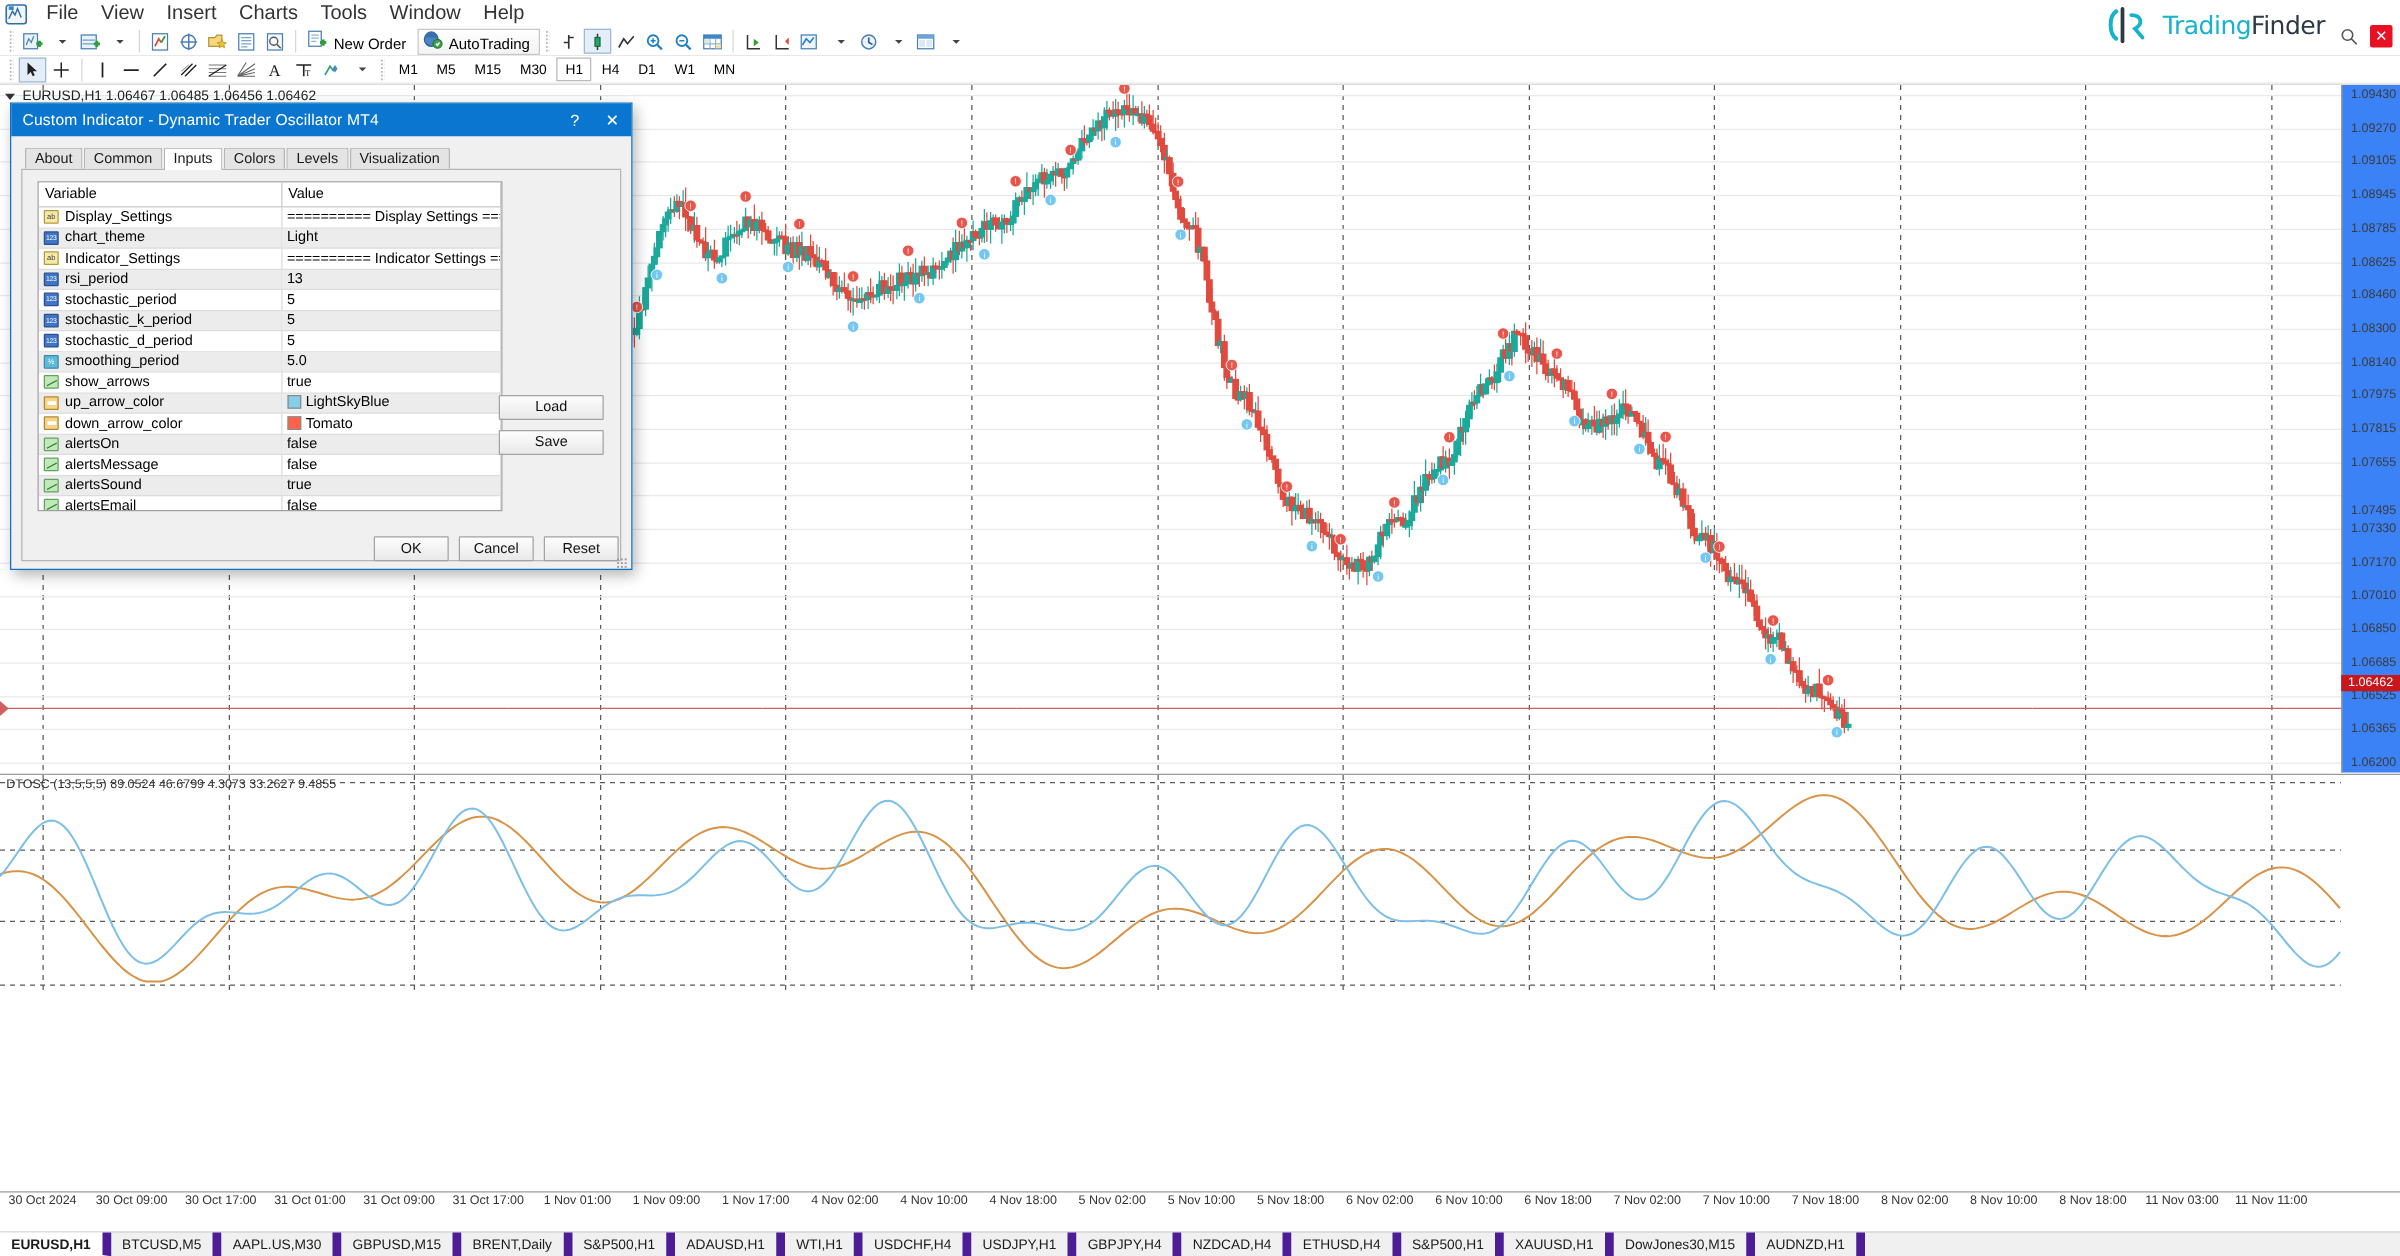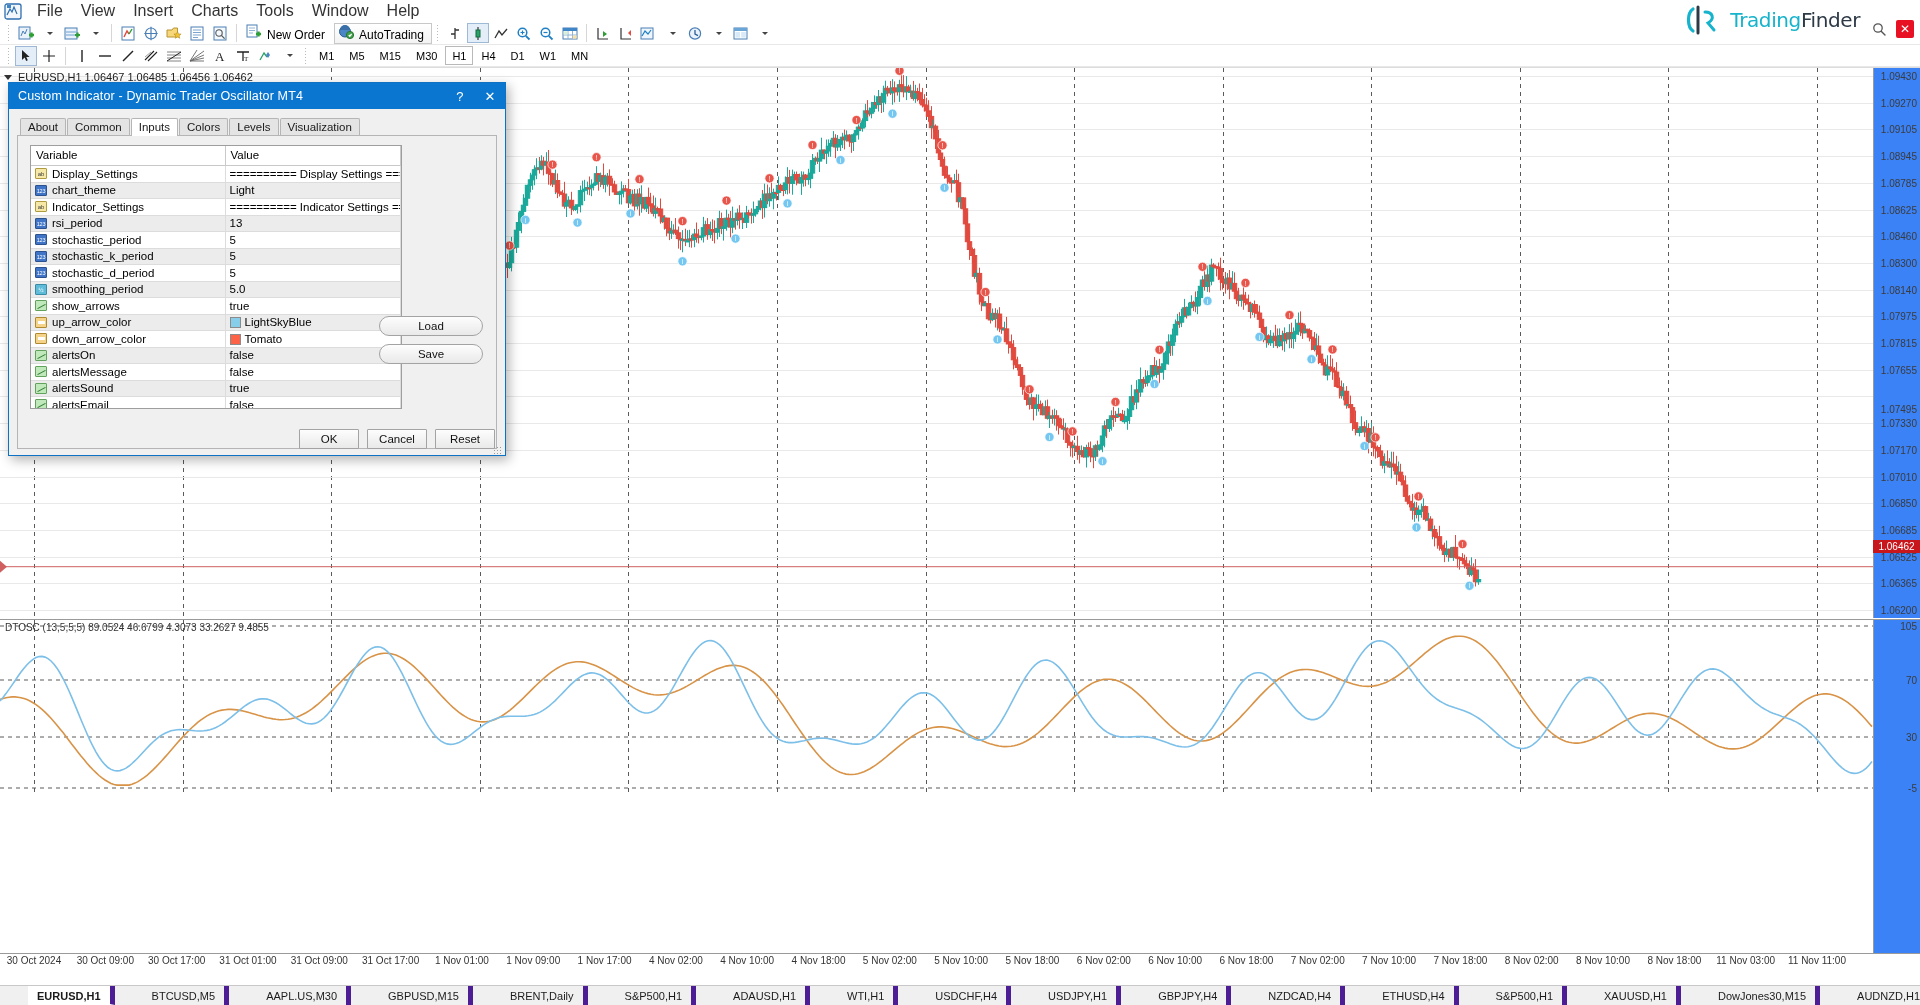--- a/index.html
+++ b/index.html
@@ -52,21 +52,21 @@
   .scale-col { position:absolute; right:0; top:0; width:47px; height:100%; border-left:1px solid #9a9a9a; background:#3b82f6;}
   .plot { position:absolute; left:0; top:0; right:47px; height:100%; overflow:hidden;}
   .ylab { position:absolute; right:3px; font-size:10px; color:#3b3b3b; transform:translateY(-50%); }
   .timeaxis { position:absolute; left:0; right:0; bottom:18px; height:14px; border-top:1px solid #9a9a9a; }
   .tlab { position:absolute; font-size:10px; color:#333; top:1px; transform:translateX(-50%); white-space:nowrap;}
   .pricetag { position:absolute; right:0; width:47px; background:#c8161d; color:#fff; font-size:10px; text-align:center; padding:1px 0; }
   .dtosc-lab { position:absolute; left:5px; top:2px; font-size:10px; color:#333; z-index:3;}
 
   
   .bottomtabs { height:20px; display:flex; align-items:stretch; background:#f0f0f0; border-top:1px solid #c8c8c8; }
-  .btab { font-size:11px; padding:3px 9px 2px 9px; border-right:5px solid #4c1d95; color:#1b1b1b; display:flex;align-items:center; cursor:default;margin-left:28px;}
+  .btab { font-size:11px; padding:3px 9px 2px 9px; border-right:7px solid #4c1d95; color:#1b1b1b; display:flex;align-items:center; cursor:default;}
   .btab.active { background:#fff; font-weight:bold; border-bottom:1px solid #fff; }
 
   
   .dlg { position:absolute; left:8px; top:82px; width:498px; height:374px;
          background:#f0f0f0; border:1px solid #0d72c4; box-shadow:3px 4px 11px rgba(0,0,0,.30); z-index:30;}
   .dlg-title { height:26px; background:#0b76cf; color:#fff; display:flex;align-items:center;
                padding-left:9px; font-size:12.5px; letter-spacing:.15px;}
   .dlg-title .sp { flex:1; }
   .dlg-ttl-btn { width:30px;height:26px;display:flex;align-items:center;justify-content:center;color:#fff;font-size:13px;}
   .dlg-body { padding:7px 8px 8px 8px; position:relative; height:348px;}
@@ -90,21 +90,21 @@
   .vicon.ab { background:#f6e9a8; border-color:#b09b3f; }
   .vicon.num { background:#3f74c6; border-color:#2b518e; color:#fff; font-size:5.5px; line-height:11px; letter-spacing:-0.3px;}
   .vicon.half{ background:#5fbcd8; border-color:#3a8ba5; color:#fff; font-size:6px; line-height:11px;}
   .vicon.bool{ background:#bfe8bb; border-color:#63a25d; }
   .vicon.bool:after{content:"";position:absolute;left:1px;top:5px;width:9px;height:0;border-top:1.4px solid #2f7a2b;transform:rotate(-28deg);}
   .vicon.col { background:#f5d48a; border-color:#b08a30; }
   .vicon.col:after{content:"";position:absolute;left:2px;top:3px;width:7px;height:3px;background:#fff;}
   .swatch { display:inline-block;width:11px;height:11px;border:1px solid #8b8b8b;vertical-align:-2px;margin-right:4px;}
   .btn { font-size:11.5px; border:1px solid #a3a3a3; background:linear-gradient(#fdfdfd,#e9e9e9);
          padding:3px 0; text-align:center; cursor:default; color:#111; border-radius:1px;}
-  .btn.wide{ width:104px;border-radius:10px; }
+  .btn.wide{ width:84px; }
   .sidebtns { position:absolute; right:13px; top:180px; display:flex; flex-direction:column; gap:8px; }
   .footbtns { position:absolute; right:10px; bottom:8px; display:flex; gap:8px; }
   .grip { position:absolute; right:3px; bottom:2px; width:9px;height:9px;
           background-image:radial-gradient(#9a9a9a 38%, transparent 39%); background-size:3px 3px;}
 </style>
 </head>
 <body>
 
 <div class="app">
 
@@ -1422,28 +1422,20 @@
             <line x1="1074.5" y1="0" x2="1074.5" y2="172" stroke="#5a5a5a" stroke-width="1" stroke-dasharray="4 4"></line>
             <line x1="1223.5" y1="0" x2="1223.5" y2="172" stroke="#5a5a5a" stroke-width="1" stroke-dasharray="4 4"></line>
             <line x1="1371.5" y1="0" x2="1371.5" y2="172" stroke="#5a5a5a" stroke-width="1" stroke-dasharray="4 4"></line>
             <line x1="1520.5" y1="0" x2="1520.5" y2="172" stroke="#5a5a5a" stroke-width="1" stroke-dasharray="4 4"></line>
             <line x1="1668.5" y1="0" x2="1668.5" y2="172" stroke="#5a5a5a" stroke-width="1" stroke-dasharray="4 4"></line>
             <line x1="1817.5" y1="0" x2="1817.5" y2="172" stroke="#5a5a5a" stroke-width="1" stroke-dasharray="4 4"></line>
             <path d="M0 79.4 L3 78.4 L6 77.7 L9 77.2 L12 76.9 L15 76.9 L18 77.2 L21 77.7 L24 78.5 L27 79.6 L30 81.0 L33 82.7 L36 84.6 L39 86.9 L42 89.4 L45 92.2 L48 95.1 L51 98.3 L54 101.7 L57 105.2 L60 108.9 L63 112.6 L66 116.5 L69 120.5 L72 124.4 L75 128.3 L78 132.2 L81 136.0 L84 139.6 L87 143.2 L90 146.6 L93 149.8 L96 152.7 L99 155.5 L102 157.9 L105 160.0 L108 161.8 L111 163.4 L114 164.5 L117 165.1 L120 165.1 L123 165.1 L126 165.1 L129 165.1 L132 164.3 L135 163.1 L138 161.6 L141 159.7 L144 157.6 L147 155.3 L150 152.7 L153 149.9 L156 146.9 L159 143.7 L162 140.5 L165 137.1 L168 133.7 L171 130.3 L174 126.8 L177 123.3 L180 119.9 L183 116.6 L186 113.5 L189 110.4 L192 107.5 L195 104.8 L198 102.2 L201 99.9 L204 97.8 L207 95.9 L210 94.3 L213 92.9 L216 91.7 L219 90.8 L222 90.1 L225 89.7 L228 89.4 L231 89.4 L234 89.6 L237 89.9 L240 90.4 L243 91.0 L246 91.7 L249 92.6 L252 93.4 L255 94.2 L258 95.2 L261 96.0 L264 96.9 L267 97.7 L270 98.3 L273 98.9 L276 99.3 L279 99.6 L282 99.7 L285 99.5 L288 99.2 L291 98.7 L294 97.9 L297 97.0 L300 95.8 L303 94.3 L306 92.7 L309 90.9 L312 88.8 L315 86.5 L318 84.1 L321 81.5 L324 78.7 L327 75.9 L330 72.9 L333 69.9 L336 66.8 L339 63.7 L342 60.6 L345 57.6 L348 54.6 L351 51.7 L354 48.9 L357 46.4 L360 43.9 L363 41.7 L366 39.6 L369 37.9 L372 36.4 L375 35.2 L378 34.2 L381 33.6 L384 33.3 L387 33.3 L390 33.6 L393 34.2 L396 35.1 L399 36.4 L402 38.0 L405 39.8 L408 41.8 L411 44.2 L414 46.7 L417 49.5 L420 52.4 L423 55.4 L426 58.6 L429 61.9 L432 65.2 L435 68.5 L438 71.9 L441 75.2 L444 78.4 L447 81.5 L450 84.5 L453 87.3 L456 89.9 L459 92.3 L462 94.5 L465 96.4 L468 98.1 L471 99.5 L474 100.6 L477 101.3 L480 101.8 L483 101.9 L486 101.8 L489 101.3 L492 100.5 L495 99.4 L498 98.0 L501 96.4 L504 94.5 L507 92.4 L510 90.1 L513 87.6 L516 84.9 L519 82.2 L522 79.3 L525 76.4 L528 73.4 L531 70.4 L534 67.4 L537 64.5 L540 61.7 L543 59.0 L546 56.4 L549 53.9 L552 51.7 L555 49.6 L558 47.8 L561 46.1 L564 44.8 L567 43.6 L570 42.8 L573 42.2 L576 41.8 L579 41.7 L582 41.9 L585 42.3 L588 43.0 L591 43.9 L594 44.9 L597 46.2 L600 47.7 L603 49.2 L606 50.9 L609 52.7 L612 54.6 L615 56.5 L618 58.5 L621 60.4 L624 62.2 L627 64.1 L630 65.9 L633 67.6 L636 69.1 L639 70.5 L642 71.7 L645 72.8 L648 73.6 L651 74.3 L654 74.7 L657 75.0 L660 74.9 L663 74.7 L666 74.3 L669 73.7 L672 72.8 L675 71.8 L678 70.6 L681 69.2 L684 67.7 L687 66.1 L690 64.4 L693 62.6 L696 60.7 L699 58.9 L702 57.1 L705 55.3 L708 53.6 L711 51.9 L714 50.5 L717 49.1 L720 47.9 L723 46.9 L726 46.1 L729 45.6 L732 45.4 L735 45.4 L738 45.8 L741 46.3 L744 47.3 L747 48.5 L750 50.1 L753 52.0 L756 54.1 L759 56.6 L762 59.4 L765 62.4 L768 65.7 L771 69.2 L774 73.0 L777 77.0 L780 81.1 L783 85.3 L786 89.7 L789 94.1 L792 98.7 L795 103.2 L798 107.6 L801 112.0 L804 116.3 L807 120.6 L810 124.7 L813 128.6 L816 132.3 L819 135.8 L822 139.1 L825 142.0 L828 144.7 L831 147.1 L834 149.1 L837 150.9 L840 152.3 L843 153.3 L846 154.1 L849 154.4 L852 154.5 L855 154.2 L858 153.7 L861 152.8 L864 151.7 L867 150.3 L870 148.7 L873 146.8 L876 144.8 L879 142.7 L882 140.3 L885 138.0 L888 135.4 L891 132.9 L894 130.4 L897 127.9 L900 125.4 L903 123.1 L906 120.7 L909 118.6 L912 116.5 L915 114.6 L918 112.9 L921 111.4 L924 110.1 L927 109.0 L930 108.2 L933 107.5 L936 107.1 L939 106.9 L942 106.9 L945 107.2 L948 107.6 L951 108.2 L954 109.0 L957 110.0 L960 111.0 L963 112.2 L966 113.5 L969 114.7 L972 116.1 L975 117.5 L978 118.9 L981 120.2 L984 121.5 L987 122.7 L990 123.7 L993 124.6 L996 125.4 L999 126.0 L1002 126.4 L1005 126.6 L1008 126.5 L1011 126.3 L1014 125.7 L1017 125.0 L1020 124.0 L1023 122.7 L1026 121.2 L1029 119.5 L1032 117.5 L1035 115.4 L1038 113.0 L1041 110.4 L1044 107.7 L1047 104.8 L1050 101.8 L1053 98.8 L1056 95.6 L1059 92.5 L1062 89.3 L1065 86.1 L1068 83.1 L1071 80.1 L1074 77.1 L1077 74.3 L1080 71.7 L1083 69.3 L1086 67.1 L1089 65.2 L1092 63.4 L1095 62.0 L1098 60.9 L1101 60.0 L1104 59.4 L1107 59.2 L1110 59.2 L1113 59.6 L1116 60.3 L1119 61.3 L1122 62.6 L1125 64.2 L1128 66.0 L1131 68.0 L1134 70.4 L1137 72.9 L1140 75.6 L1143 78.4 L1146 81.3 L1149 84.4 L1152 87.5 L1155 90.6 L1158 93.7 L1161 96.8 L1164 99.8 L1167 102.7 L1170 105.5 L1173 108.1 L1176 110.6 L1179 112.8 L1182 114.8 L1185 116.5 L1188 118.1 L1191 119.3 L1194 120.2 L1197 120.7 L1200 121.0 L1203 121.0 L1206 120.6 L1209 119.9 L1212 118.9 L1215 117.7 L1218 116.1 L1221 114.3 L1224 112.2 L1227 109.9 L1230 107.3 L1233 104.5 L1236 101.6 L1239 98.7 L1242 95.4 L1245 92.2 L1248 89.0 L1251 85.7 L1254 82.4 L1257 79.1 L1260 75.9 L1263 72.9 L1266 69.9 L1269 67.0 L1272 64.3 L1275 61.8 L1278 59.5 L1281 57.4 L1284 55.6 L1287 54.0 L1290 52.6 L1293 51.5 L1296 50.6 L1299 50.0 L1302 49.6 L1305 49.5 L1308 49.5 L1311 49.8 L1314 50.3 L1317 50.9 L1320 51.7 L1323 52.6 L1326 53.7 L1329 54.8 L1332 56.1 L1335 57.3 L1338 58.5 L1341 59.8 L1344 61.0 L1347 62.1 L1350 63.1 L1353 64.1 L1356 64.8 L1359 65.5 L1362 66.0 L1365 66.3 L1368 66.4 L1371 66.3 L1374 65.9 L1377 65.4 L1380 64.6 L1383 63.6 L1386 62.4 L1389 60.9 L1392 59.3 L1395 57.5 L1398 55.5 L1401 53.4 L1404 51.1 L1407 48.7 L1410 46.2 L1413 43.6 L1416 41.0 L1419 38.4 L1422 35.8 L1425 33.2 L1428 30.8 L1431 28.4 L1434 26.2 L1437 24.1 L1440 22.3 L1443 20.5 L1446 19.1 L1449 17.9 L1452 17.0 L1455 16.4 L1458 16.2 L1461 16.2 L1464 16.5 L1467 17.2 L1470 18.3 L1473 19.6 L1476 21.3 L1479 23.4 L1482 25.7 L1485 28.3 L1488 31.3 L1491 34.5 L1494 38.0 L1497 41.6 L1500 45.5 L1503 49.6 L1506 53.7 L1509 58.0 L1512 62.4 L1515 66.8 L1518 71.3 L1521 75.7 L1524 80.1 L1527 84.4 L1530 88.6 L1533 92.7 L1536 96.6 L1539 100.2 L1542 103.6 L1545 106.8 L1548 109.8 L1551 112.5 L1554 114.9 L1557 117.0 L1560 118.8 L1563 120.3 L1566 121.4 L1569 122.3 L1572 122.8 L1575 123.1 L1578 123.1 L1581 122.7 L1584 122.1 L1587 121.3 L1590 120.3 L1593 119.1 L1596 117.7 L1599 116.1 L1602 114.5 L1605 112.7 L1608 110.9 L1611 109.0 L1614 107.2 L1617 105.4 L1620 103.6 L1623 101.9 L1626 100.3 L1629 98.8 L1632 97.5 L1635 96.3 L1638 95.3 L1641 94.5 L1644 93.9 L1647 93.5 L1650 93.4 L1653 93.4 L1656 93.7 L1659 94.2 L1662 94.9 L1665 95.8 L1668 97.0 L1671 98.3 L1674 99.7 L1677 101.3 L1680 103.1 L1683 104.9 L1686 106.9 L1689 108.9 L1692 110.9 L1695 113.0 L1698 114.9 L1701 116.9 L1704 118.8 L1707 120.6 L1710 122.3 L1713 123.8 L1716 125.2 L1719 126.4 L1722 127.3 L1725 128.1 L1728 128.6 L1731 128.9 L1734 128.9 L1737 128.7 L1740 128.2 L1743 127.4 L1746 126.4 L1749 125.2 L1752 123.7 L1755 122.0 L1758 120.0 L1761 117.9 L1764 115.6 L1767 113.2 L1770 110.6 L1773 107.9 L1776 105.2 L1779 102.4 L1782 99.6 L1785 96.8 L1788 94.0 L1791 91.3 L1794 88.8 L1797 86.3 L1800 84.0 L1803 81.8 L1806 79.9 L1809 78.3 L1812 76.8 L1815 75.6 L1818 74.8 L1821 74.2 L1824 73.9 L1827 73.9 L1830 74.3 L1833 74.9 L1836 75.9 L1839 77.2 L1842 78.7 L1845 80.6 L1848 82.7 L1851 85.0 L1854 87.6 L1857 90.4 L1860 93.4 L1863 96.5 L1866 99.8 L1869 103.2 L1872 106.6" fill="none" stroke="#d89347" stroke-width="1.6"></path>
             <path d="M0 81.1 L3 77.6 L6 73.6 L9 69.4 L12 65.1 L15 60.7 L18 56.3 L21 52.1 L24 48.3 L27 44.8 L30 41.8 L33 39.4 L36 37.6 L39 36.6 L42 36.4 L45 37.1 L48 38.6 L51 41.0 L54 44.2 L57 48.2 L60 53.0 L63 58.5 L66 64.5 L69 71.0 L72 77.9 L75 85.1 L78 92.4 L81 99.7 L84 106.8 L87 113.8 L90 120.4 L93 126.5 L96 132.1 L99 137.0 L102 141.3 L105 144.7 L108 147.5 L111 149.4 L114 150.5 L117 150.9 L120 150.6 L123 149.6 L126 148.1 L129 146.0 L132 143.5 L135 140.7 L138 137.7 L141 134.5 L144 131.2 L147 128.0 L150 124.9 L153 122.0 L156 119.3 L159 116.9 L162 114.9 L165 113.2 L168 111.9 L171 110.8 L174 110.2 L177 109.8 L180 109.6 L183 109.7 L186 109.9 L189 110.2 L192 110.5 L195 110.8 L198 111.0 L201 111.0 L204 110.8 L207 110.4 L210 109.7 L213 108.7 L216 107.4 L219 105.9 L222 104.1 L225 102.0 L228 99.7 L231 97.3 L234 94.8 L237 92.3 L240 89.8 L243 87.4 L246 85.2 L249 83.3 L252 81.6 L255 80.3 L258 79.4 L261 78.9 L264 78.8 L267 79.1 L270 80.0 L273 81.2 L276 82.7 L279 84.6 L282 86.8 L285 89.1 L288 91.5 L291 94.0 L294 96.3 L297 98.5 L300 100.4 L303 102.0 L306 103.2 L309 103.8 L312 103.9 L315 103.4 L318 102.2 L321 100.4 L324 98.0 L327 94.9 L330 91.3 L333 87.0 L336 82.4 L339 77.4 L342 72.0 L345 66.6 L348 61.0 L351 55.5 L354 50.2 L357 45.2 L360 40.6 L363 36.5 L366 33.0 L369 30.2 L372 28.2 L375 27.1 L378 26.8 L381 27.3 L384 28.8 L387 31.1 L390 34.2 L393 38.0 L396 42.6 L399 47.8 L402 53.4 L405 59.5 L408 65.7 L411 72.1 L414 78.6 L417 85.0 L420 91.1 L423 96.9 L426 102.4 L429 107.4 L432 111.8 L435 115.5 L438 118.6 L441 121.1 L444 122.8 L447 123.9 L450 124.4 L453 124.2 L456 123.6 L459 122.4 L462 120.9 L465 119.0 L468 116.9 L471 114.6 L474 112.2 L477 109.9 L480 107.6 L483 105.4 L486 103.4 L489 101.7 L492 100.2 L495 98.9 L498 97.9 L501 97.1 L504 96.7 L507 96.4 L510 96.2 L513 96.2 L516 96.2 L519 96.3 L522 96.3 L525 96.1 L528 95.8 L531 95.3 L534 94.5 L537 93.5 L540 92.1 L543 90.4 L546 88.4 L549 86.1 L552 83.5 L555 80.8 L558 77.8 L561 74.7 L564 71.6 L567 68.5 L570 65.4 L573 62.6 L576 60.0 L579 57.8 L582 55.8 L585 54.4 L588 53.4 L591 52.9 L594 53.0 L597 53.7 L600 54.8 L603 56.5 L606 58.7 L609 61.2 L612 64.2 L615 67.3 L618 70.7 L621 74.1 L624 77.6 L627 81.0 L630 84.0 L633 86.8 L636 89.2 L639 91.1 L642 92.3 L645 93.0 L648 93.0 L651 92.3 L654 90.9 L657 88.8 L660 86.0 L663 82.6 L666 78.6 L669 74.1 L672 69.3 L675 64.1 L678 58.7 L681 53.3 L684 48.0 L687 42.8 L690 37.9 L693 33.5 L696 29.5 L699 26.2 L702 23.6 L705 21.8 L708 20.8 L711 20.6 L714 21.2 L717 22.8 L720 25.1 L723 28.3 L726 32.2 L729 36.7 L732 41.8 L735 47.4 L738 53.4 L741 59.6 L744 65.8 L747 72.2 L750 78.5 L753 84.6 L756 90.4 L759 95.9 L762 100.9 L765 105.5 L768 109.5 L771 113.0 L774 115.9 L777 118.2 L780 120.0 L783 121.3 L786 122.1 L789 122.6 L792 122.6 L795 122.4 L798 121.9 L801 121.3 L804 120.7 L807 120.0 L810 119.4 L813 118.8 L816 118.4 L819 118.2 L822 118.1 L825 118.2 L828 118.5 L831 119.1 L834 119.7 L837 120.4 L840 121.2 L843 122.0 L846 122.7 L849 123.4 L852 123.9 L855 124.1 L858 124.1 L861 123.7 L864 123.0 L867 121.9 L870 120.4 L873 118.5 L876 116.3 L879 113.6 L882 110.6 L885 107.3 L888 103.8 L891 100.2 L894 96.4 L897 92.7 L900 89.1 L903 85.6 L906 82.4 L909 79.5 L912 77.1 L915 75.2 L918 73.7 L921 72.9 L924 72.7 L927 73.1 L930 74.1 L933 75.7 L936 77.9 L939 80.6 L942 83.7 L945 87.2 L948 91.0 L951 94.9 L954 98.9 L957 102.8 L960 106.5 L963 110.0 L966 113.2 L969 115.8 L972 117.9 L975 119.3 L978 120.1 L981 120.1 L984 119.3 L987 117.9 L990 115.6 L993 112.6 L996 109.0 L999 104.8 L1002 100.0 L1005 94.8 L1008 89.4 L1011 83.6 L1014 77.9 L1017 72.2 L1020 66.6 L1023 61.4 L1026 56.5 L1029 52.1 L1032 48.3 L1035 45.2 L1038 42.7 L1041 41.0 L1044 40.2 L1047 40.1 L1050 40.9 L1053 42.4 L1056 44.6 L1059 47.4 L1062 50.9 L1065 54.8 L1068 59.2 L1071 63.9 L1074 68.7 L1077 73.7 L1080 78.7 L1083 83.7 L1086 88.4 L1089 93.0 L1092 97.2 L1095 101.0 L1098 104.5 L1101 107.4 L1104 110.0 L1107 112.1 L1110 113.8 L1113 115.1 L1116 116.0 L1119 116.6 L1122 116.9 L1125 117.0 L1128 117.0 L1131 116.9 L1134 116.7 L1137 116.6 L1140 116.6 L1143 116.6 L1146 116.9 L1149 117.2 L1152 117.8 L1155 118.5 L1158 119.4 L1161 120.4 L1164 121.4 L1167 122.6 L1170 123.7 L1173 124.7 L1176 125.7 L1179 126.4 L1182 126.8 L1185 127.0 L1188 126.8 L1191 126.1 L1194 125.0 L1197 123.4 L1200 121.3 L1203 118.7 L1206 115.7 L1209 112.1 L1212 108.2 L1215 103.8 L1218 99.3 L1221 94.4 L1224 89.5 L1227 84.5 L1230 79.6 L1233 74.8 L1236 70.3 L1239 66.1 L1242 62.3 L1245 59.2 L1248 56.5 L1251 54.6 L1254 53.2 L1257 52.7 L1260 52.8 L1263 53.6 L1266 55.0 L1269 57.2 L1272 59.8 L1275 62.9 L1278 66.4 L1281 70.2 L1284 74.2 L1287 78.2 L1290 82.2 L1293 86.1 L1296 89.6 L1299 92.7 L1302 95.4 L1305 97.5 L1308 98.9 L1311 99.6 L1314 99.6 L1317 98.9 L1320 97.3 L1323 95.1 L1326 92.1 L1329 88.5 L1332 84.3 L1335 79.7 L1338 74.5 L1341 69.2 L1344 63.6 L1347 58.0 L1350 52.4 L1353 47.0 L1356 41.9 L1359 37.2 L1362 32.9 L1365 29.2 L1368 26.1 L1371 23.7 L1374 22.0 L1377 21.0 L1380 20.8 L1383 21.3 L1386 22.5 L1389 24.2 L1392 26.6 L1395 29.5 L1398 32.8 L1401 36.5 L1404 40.5 L1407 44.6 L1410 48.7 L1413 52.9 L1416 57.1 L1419 61.0 L1422 64.8 L1425 68.2 L1428 71.5 L1431 74.4 L1434 77.0 L1437 79.3 L1440 81.2 L1443 82.9 L1446 84.4 L1449 85.7 L1452 86.7 L1455 87.8 L1458 88.8 L1461 89.7 L1464 90.8 L1467 92.0 L1470 93.3 L1473 94.9 L1476 96.6 L1479 98.5 L1482 100.6 L1485 103.0 L1488 105.5 L1491 108.2 L1494 110.9 L1497 113.6 L1500 116.3 L1503 119.0 L1506 121.4 L1509 123.6 L1512 125.5 L1515 127.0 L1518 127.9 L1521 128.5 L1524 128.4 L1527 127.8 L1530 126.6 L1533 124.7 L1536 122.2 L1539 119.2 L1542 115.7 L1545 111.7 L1548 107.3 L1551 102.6 L1554 97.6 L1557 92.5 L1560 87.4 L1563 82.4 L1566 77.6 L1569 73.1 L1572 69.0 L1575 65.5 L1578 62.5 L1581 60.1 L1584 58.4 L1587 57.6 L1590 57.4 L1593 58.0 L1596 59.3 L1599 61.3 L1602 64.0 L1605 67.3 L1608 71.0 L1611 75.1 L1614 79.5 L1617 84.1 L1620 88.8 L1623 93.4 L1626 97.8 L1629 101.8 L1632 105.6 L1635 108.8 L1638 111.4 L1641 113.3 L1644 114.6 L1647 115.2 L1650 114.9 L1653 114.0 L1656 112.3 L1659 110.0 L1662 107.0 L1665 103.5 L1668 99.5 L1671 95.1 L1674 90.5 L1677 85.6 L1680 80.7 L1683 75.9 L1686 71.2 L1689 66.8 L1692 62.7 L1695 59.1 L1698 55.9 L1701 53.3 L1704 51.3 L1707 49.9 L1710 49.1 L1713 48.9 L1716 49.3 L1719 50.3 L1722 51.8 L1725 53.8 L1728 56.1 L1731 58.7 L1734 61.6 L1737 64.6 L1740 67.8 L1743 70.9 L1746 74.0 L1749 76.9 L1752 79.7 L1755 82.4 L1758 84.7 L1761 86.9 L1764 88.8 L1767 90.4 L1770 91.9 L1773 93.2 L1776 94.3 L1779 95.3 L1782 96.4 L1785 97.4 L1788 98.4 L1791 99.6 L1794 100.9 L1797 102.4 L1800 104.2 L1803 106.3 L1806 108.6 L1809 111.3 L1812 114.2 L1815 117.3 L1818 120.7 L1821 124.2 L1824 127.8 L1827 131.5 L1830 135.2 L1833 138.8 L1836 142.1 L1839 145.1 L1842 147.8 L1845 150.1 L1848 151.8 L1851 152.9 L1854 153.4 L1857 153.2 L1860 152.3 L1863 150.7 L1866 148.3 L1869 145.3 L1872 141.6" fill="none" stroke="#7cbfe8" stroke-width="1.6"></path>
           </svg>
       </div>
-      <div class="scale-col">
-        <div id="osc-labels">
-            <div class="ylab" style="top: 6px;">105</div>
-            <div class="ylab" style="top: 60px;">70</div>
-            <div class="ylab" style="top: 117px;">30</div>
-            <div class="ylab" style="top: 168px;">-5</div>
-          </div>
-      </div>
     </div>
 
     <div class="timeaxis">
       <div id="time-labels">
           <div class="tlab" style="left: 34px;">30 Oct 2024</div>
           <div class="tlab" style="left: 105.32px;">30 Oct 09:00</div>
           <div class="tlab" style="left: 176.64px;">30 Oct 17:00</div>
           <div class="tlab" style="left: 247.96px;">31 Oct 01:00</div>
           <div class="tlab" style="left: 319.28px;">31 Oct 09:00</div>
           <div class="tlab" style="left: 390.6px;">31 Oct 17:00</div>

